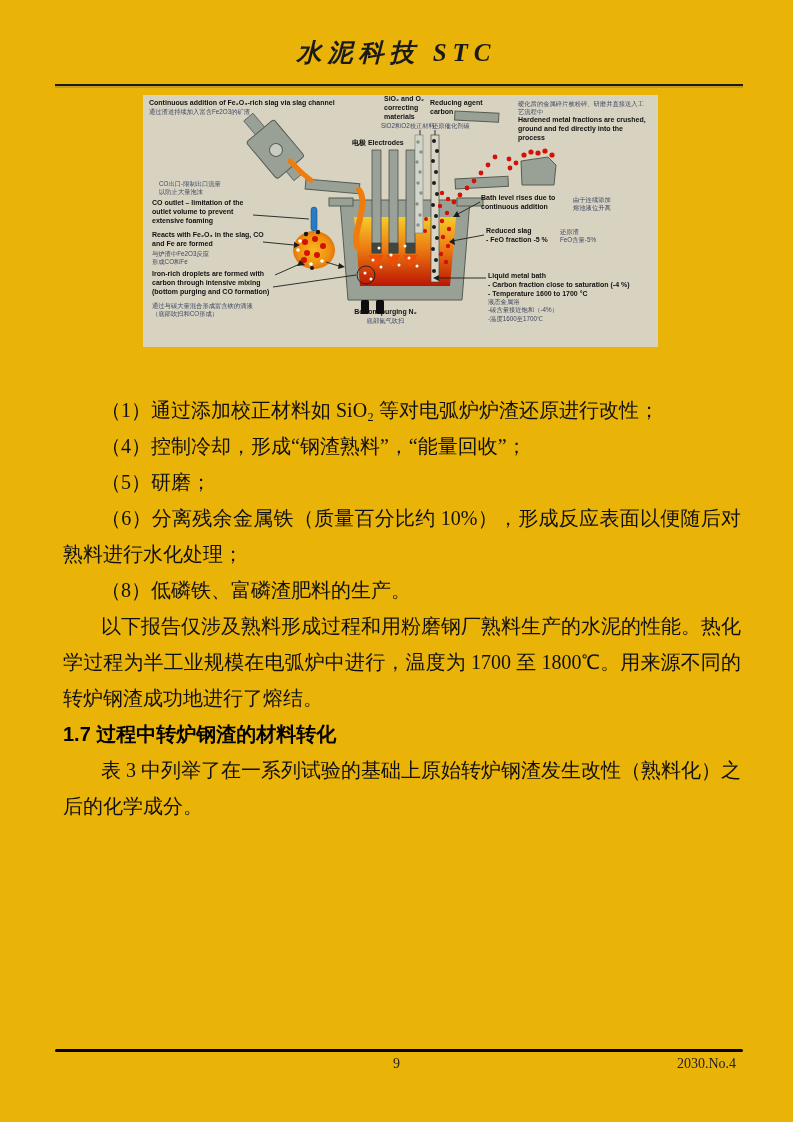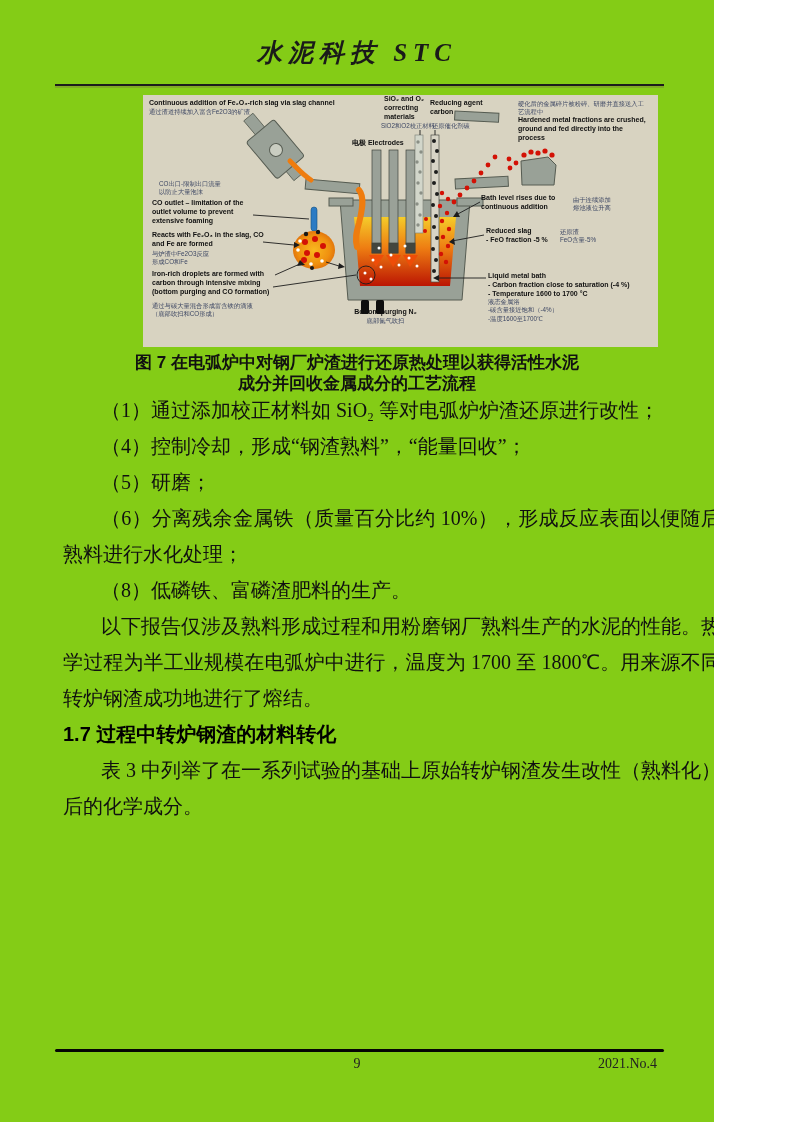--- a/index.html
+++ b/index.html
@@ -1,16 +1,16 @@
 <!DOCTYPE html>
 <html lang="zh"><head>
 <meta charset="utf-8">
 <style>
   html,body{margin:0;padding:0;background:#ffffff;}
-  .page{position:relative;width:714px;height:1122px;background:#84cc16;
+  .page{position:relative;width:793px;height:1122px;background:#eab308;
         font-family:"Liberation Serif",serif;color:#151515;overflow:hidden;}
 
   
   .header-title{position:absolute;top:36px;left:0;width:100%;text-align:center;
         font-family:"Liberation Serif",serif;font-size:25px;font-weight:bold;
         font-style:italic;letter-spacing:6px;color:#1a1a1a;}
   .header-rule{position:absolute;top:84px;left:55px;right:50px;height:0;
         border-top:2px solid #1c1c1c;box-shadow:0 2px 0 rgba(120,110,70,.35);}
 
   
@@ -295,33 +295,29 @@
       <div class="fl-zh nowrap">-碳含量接近饱和（-4%）</div>
       <div class="fl-zh nowrap">-温度1600至1700℃</div>
     </div>
 
     <div class="fl tc" style="left:185px;top:213px;width:115px;">
       <div class="fl-en">Bottom purging N₂</div>
       <div class="fl-zh">底部氮气吹扫</div>
     </div>
   </div>
 
-  <div class="caption">
-    <div>图 7 在电弧炉中对钢厂炉渣进行还原热处理以获得活性水泥</div>
-    <div>成分并回收金属成分的工艺流程</div>
-  </div>
 
   <div class="body">
     <p>（1）通过添加校正材料如 SiO₂ 等对电弧炉炉渣还原进行改性；</p>
     <p>（4）控制冷却，形成“钢渣熟料”，“能量回收”；</p>
     <p>（5）研磨；</p>
     <p>（6）分离残余金属铁（质量百分比约 10%），形成反应表面以便随后对熟料进行水化处理；</p>
     <p>（8）低磷铁、富磷渣肥料的生产。</p>
     <p>以下报告仅涉及熟料形成过程和用粉磨钢厂熟料生产的水泥的性能。热化学过程为半工业规模在电弧炉中进行，温度为 1700 至 1800℃。用来源不同的转炉钢渣成功地进行了熔结。</p>
     <h3>1.7 过程中转炉钢渣的材料转化</h3>
     <p>表 3 中列举了在一系列试验的基础上原始转炉钢渣发生改性（熟料化）之后的化学成分。</p>
   </div>
 
   <div class="footer-rule"></div>
   <div class="footer-page">9</div>
-  <div class="footer-issue">2021.No.4</div>
+  <div class="footer-issue">2030.No.4</div>
 
 </div>
 
 </body></html>

